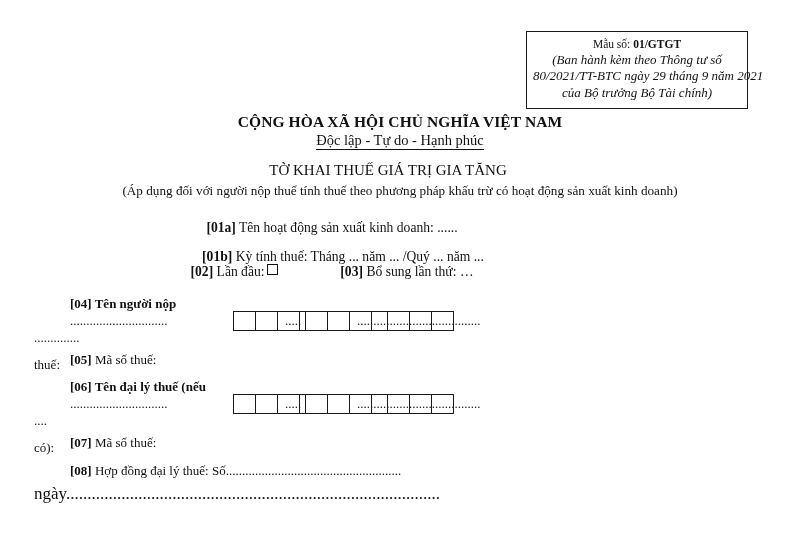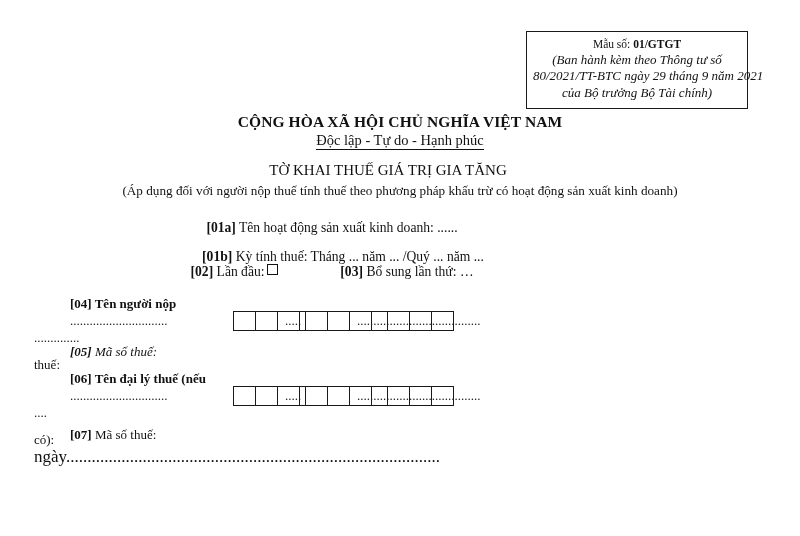--- a/index.html
+++ b/index.html
@@ -291,21 +291,21 @@
       <div class="dots-b dotfill">.....</div>
       <div class="cellgrid grid-tail">
         <div class="cell"></div>
         <div class="cell"></div>
         <div class="cell"></div>
       </div>
       <div class="dots-c dotfill">......................................</div>
       <div class="dots-tail dotfill">..............</div>
     </div>
 
-    <div class="plain-row" style="font-style:italic;">
+    <div class="plain-row" style="margin-top:8px;">
       <span class="code">[05]</span>
       <span>Mã số thuế:</span>
     </div>
 
     <div class="boxrow" style="margin-top:9px;">
       <div class="lbl-top">
         <span class="code">[06]</span>
         <span>Tên đại lý thuế (nếu</span>
       </div>
       <div class="lbl-bottom">có):</div>
@@ -330,19 +330,23 @@
       </div>
       <div class="dots-c dotfill">......................................</div>
       <div class="dots-tail dotfill">....</div>
     </div>
 
     <div class="plain-row" style="margin-top:8px;">
       <span class="code">[07]</span>
       <span>Mã số thuế:</span>
     </div>
 
+    <div class="plain-row" style="margin-top:9px;">
+      <span class="code">[08]</span>
+      <span>Hợp đồng đại lý thuế: Số</span><span class="dotfill">......................................................</span>
+    </div>
     <div class="hang-row">
       <span>ngày</span><span class="dotfill">........................................................................................</span>
     </div>
 
 
   </div>
 </div>
 
 </body></html>

